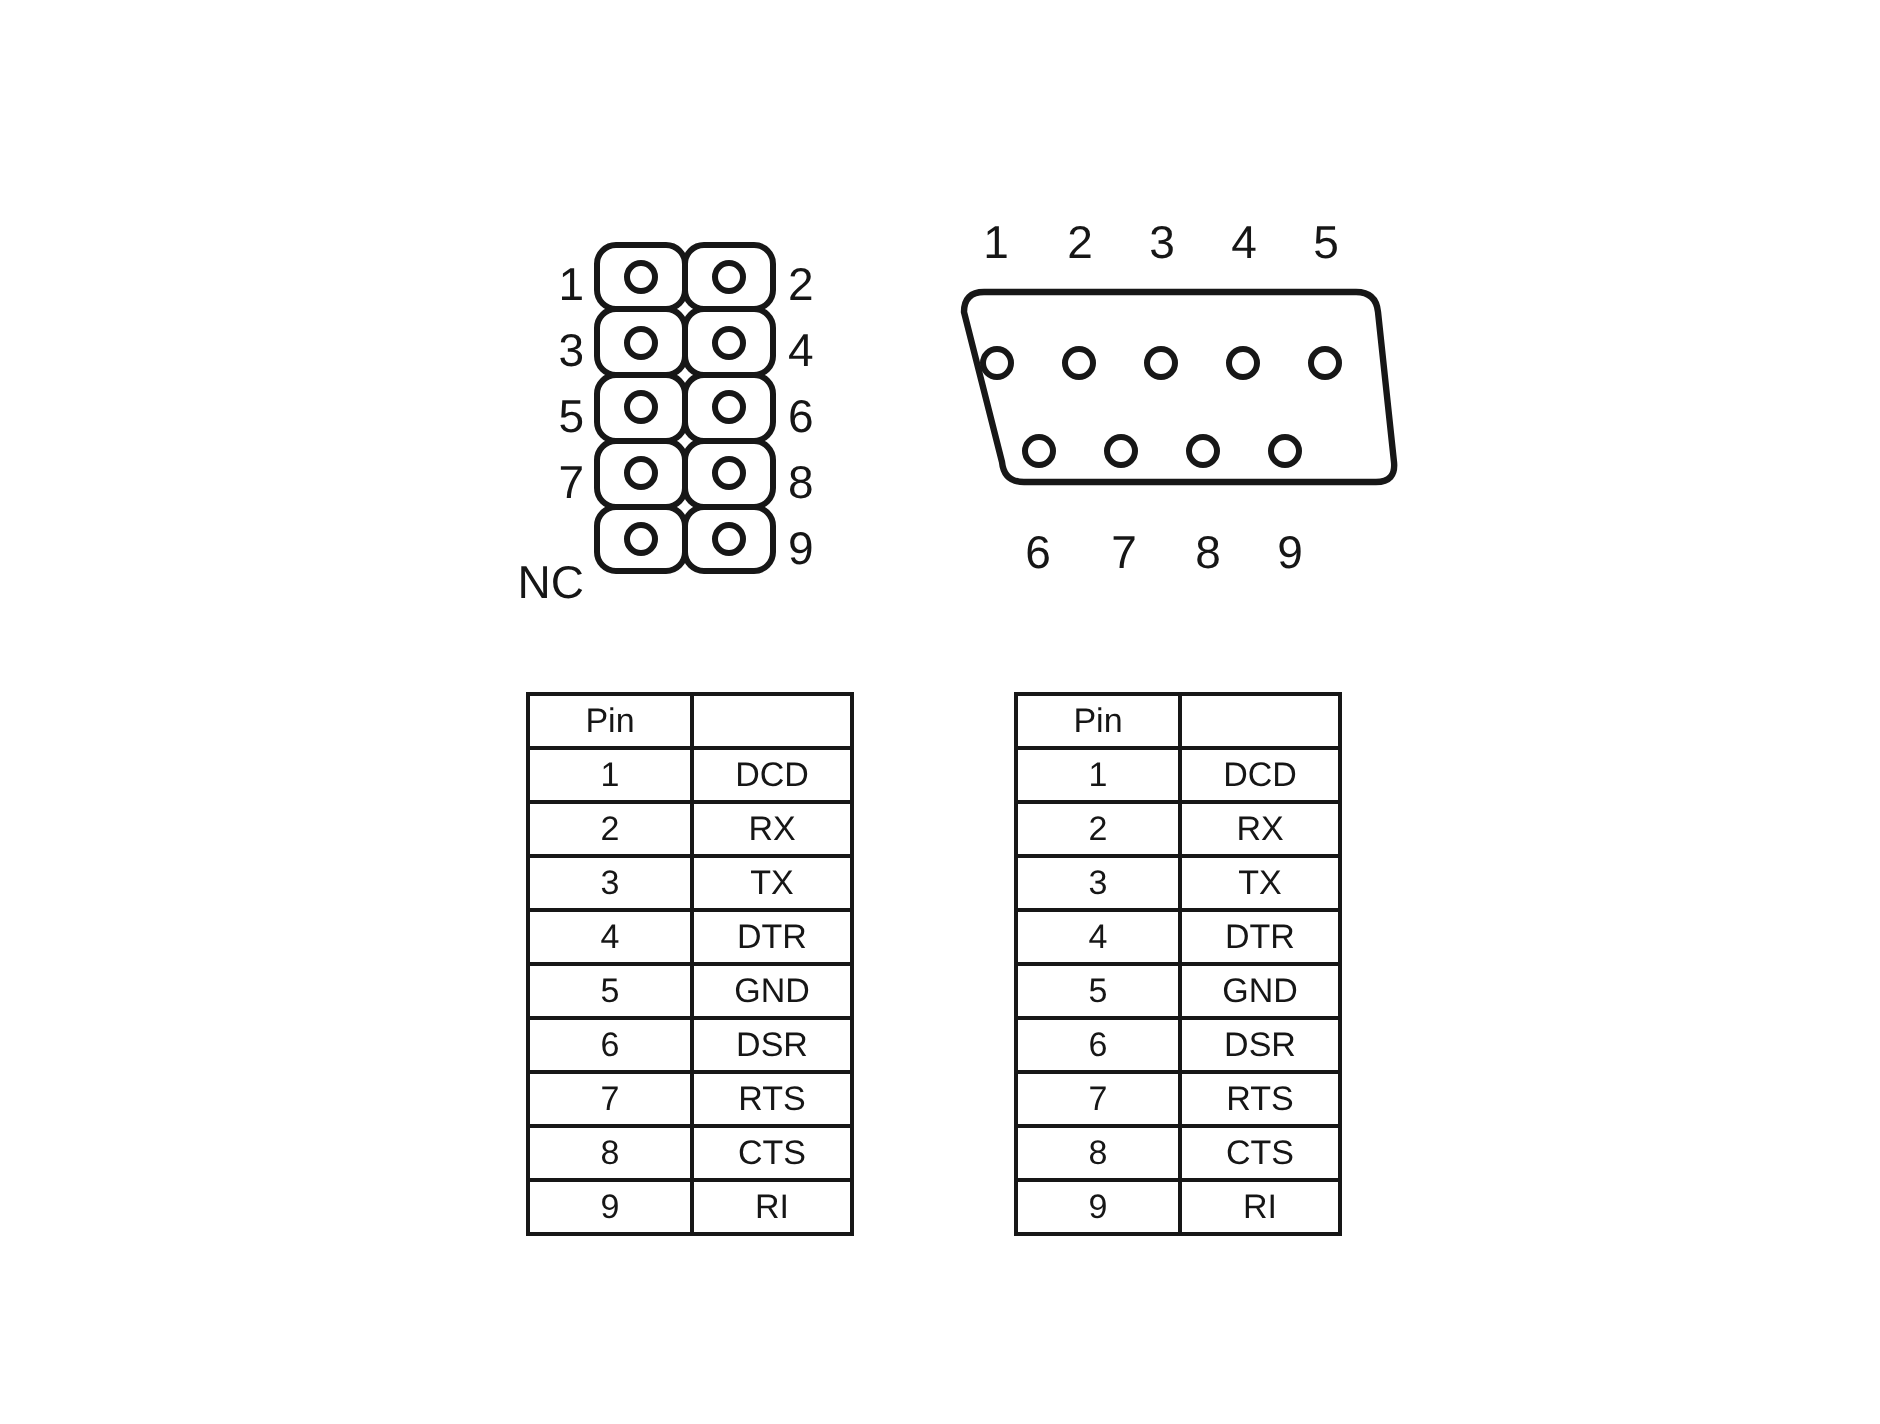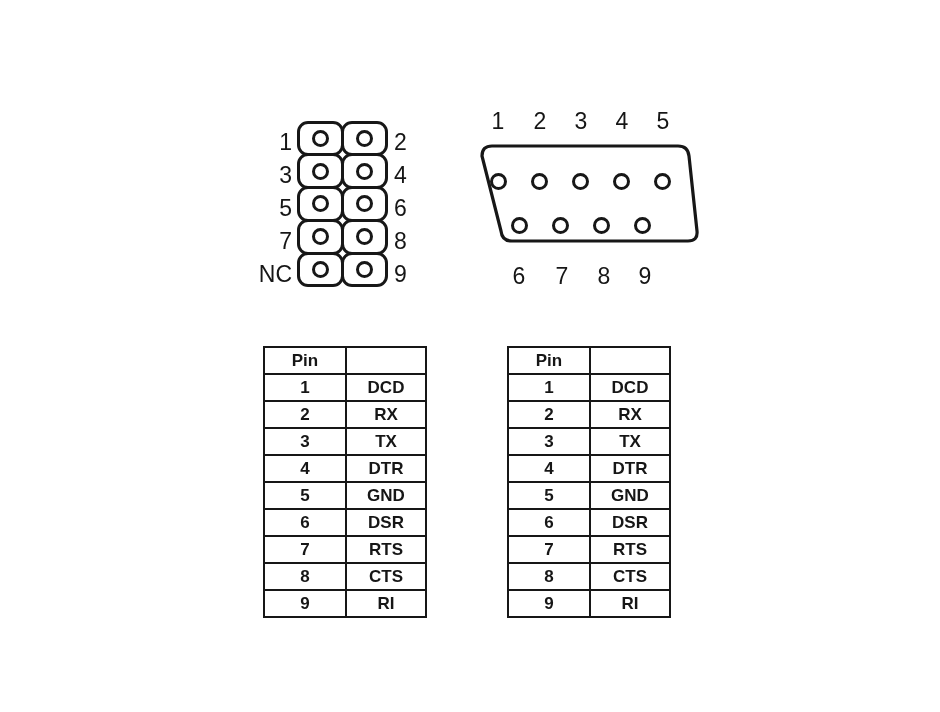--- a/index.html
+++ b/index.html
@@ -99,21 +99,21 @@
     table-layout: fixed;
     background: #ffffff;
   }
   .pinout-table td, .pinout-table th {
     border: 2px solid #171717;
     height: 25px;
     padding: 0;
     text-align: center;
     vertical-align: middle;
     font-size: 17px;
-    font-weight: bold;
+    font-weight: normal;
     color: #161616;
     font-family: "Liberation Sans", sans-serif;
   }
   .col-pin   { width: 80px; }
   .col-sig   { width: 78px; }
 
   #pinout-table-left  { left: 263px; top: 346px; }
   #pinout-table-right { left: 507px; top: 346px; }
 </style>
 </head>
@@ -153,21 +153,21 @@
         </div>
       <div class="pad">
           <div class="pad-hole"></div>
         </div>
     </div>
 
     <div class="pin-label right-align" style="left:-6px; top:23px;  width:58px;">1</div>
     <div class="pin-label right-align" style="left:-6px; top:56px;  width:58px;">3</div>
     <div class="pin-label right-align" style="left:-6px; top:89px;  width:58px;">5</div>
     <div class="pin-label right-align" style="left:-6px; top:122px; width:58px;">7</div>
-    <div class="pin-label right-align" style="left:-22px; top:155px; width:74px;">NC</div>
+    <div class="pin-label right-align" style="left:-22px; top:172px; width:74px;">NC</div>
 
     <div class="pin-label" style="left:154px; top:23px;">2</div>
     <div class="pin-label" style="left:154px; top:56px;">4</div>
     <div class="pin-label" style="left:154px; top:89px;">6</div>
     <div class="pin-label" style="left:154px; top:122px;">8</div>
     <div class="pin-label" style="left:154px; top:155px;">9</div>
   </div>
 
   <div id="db9-connector">
 

